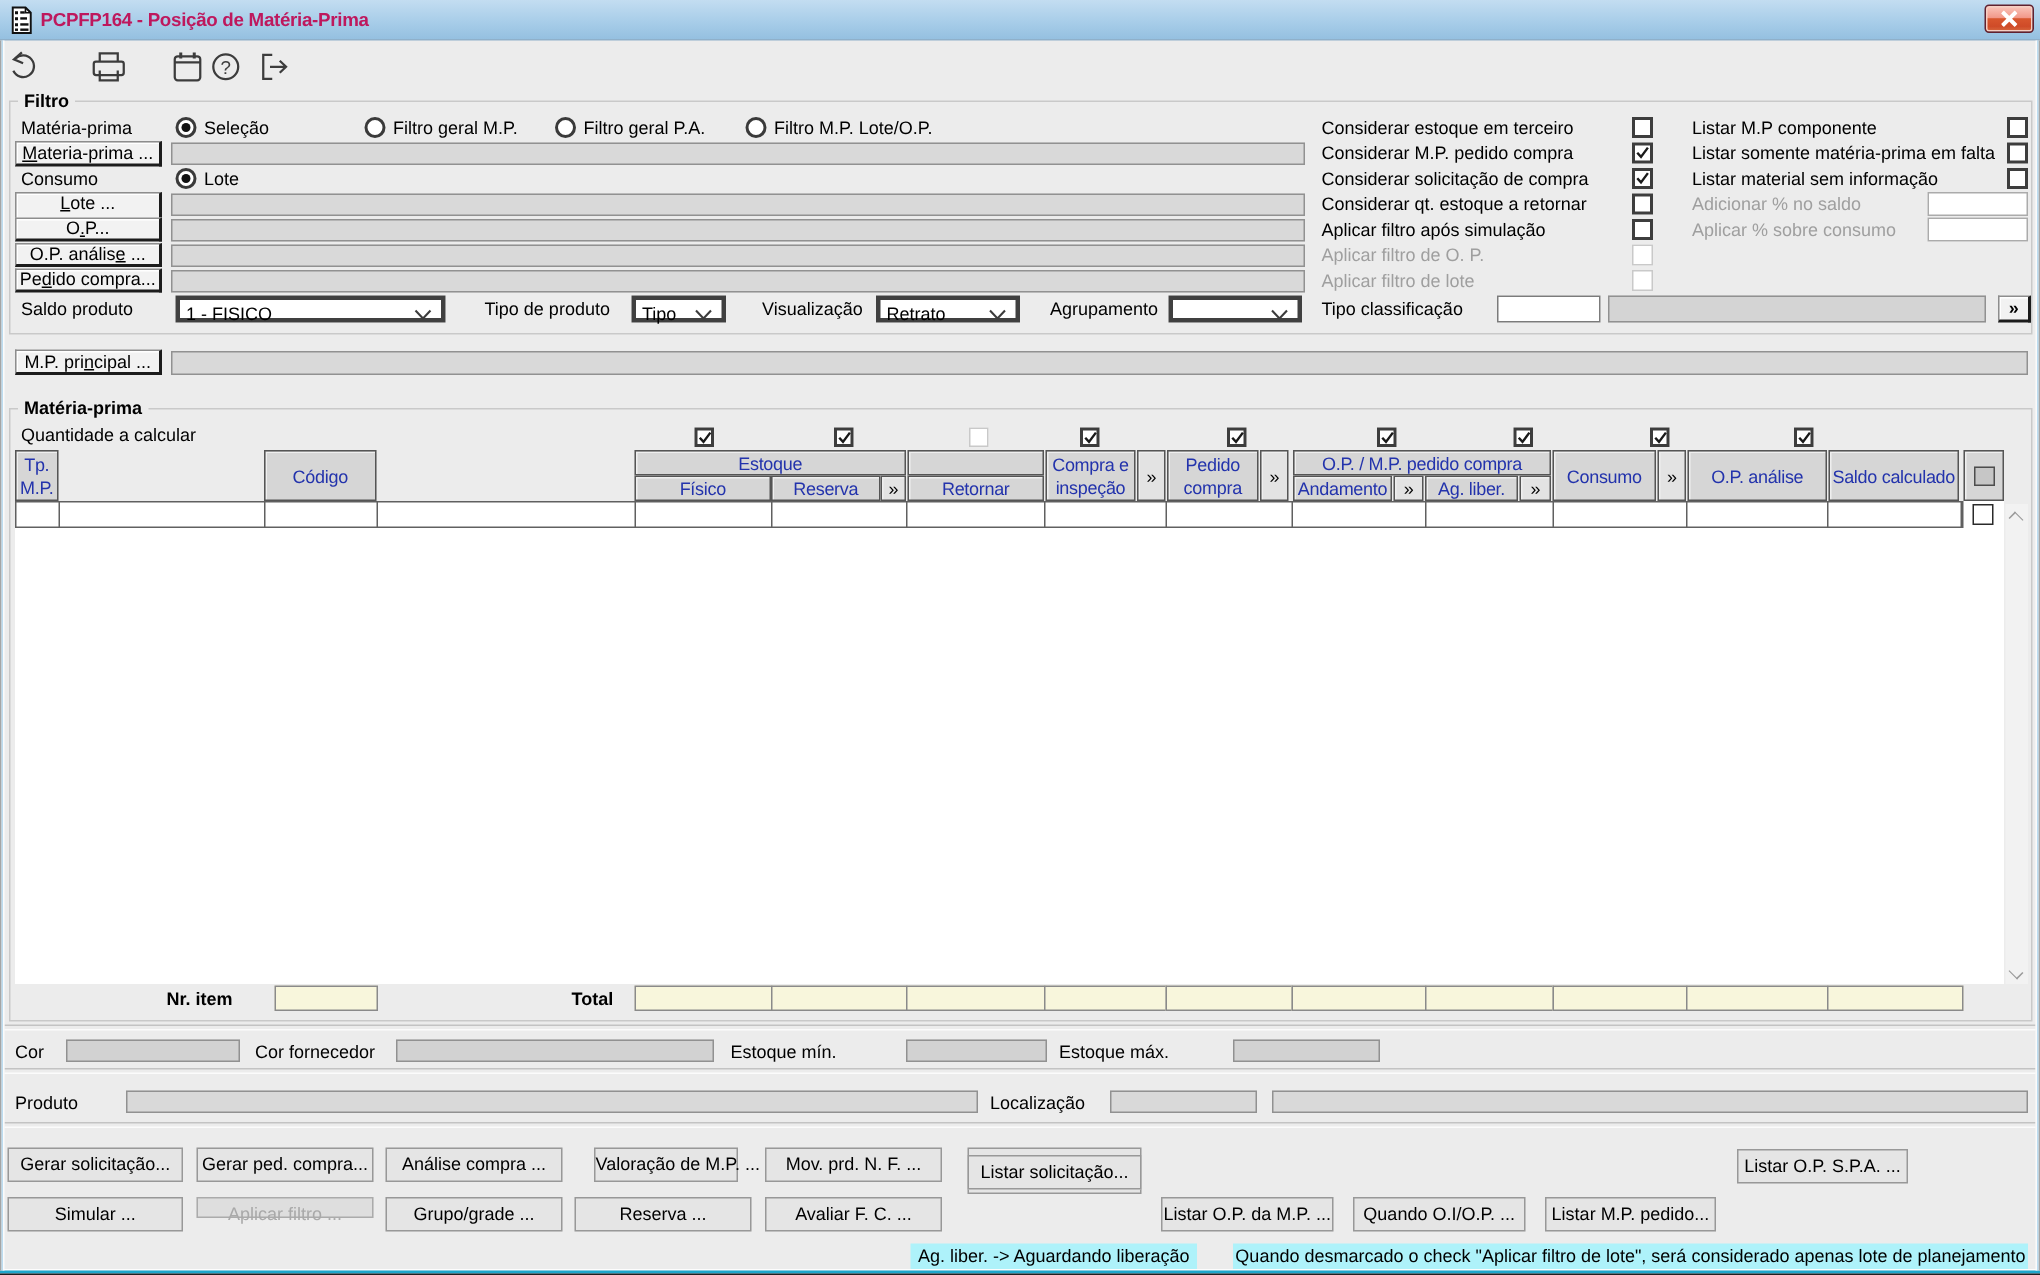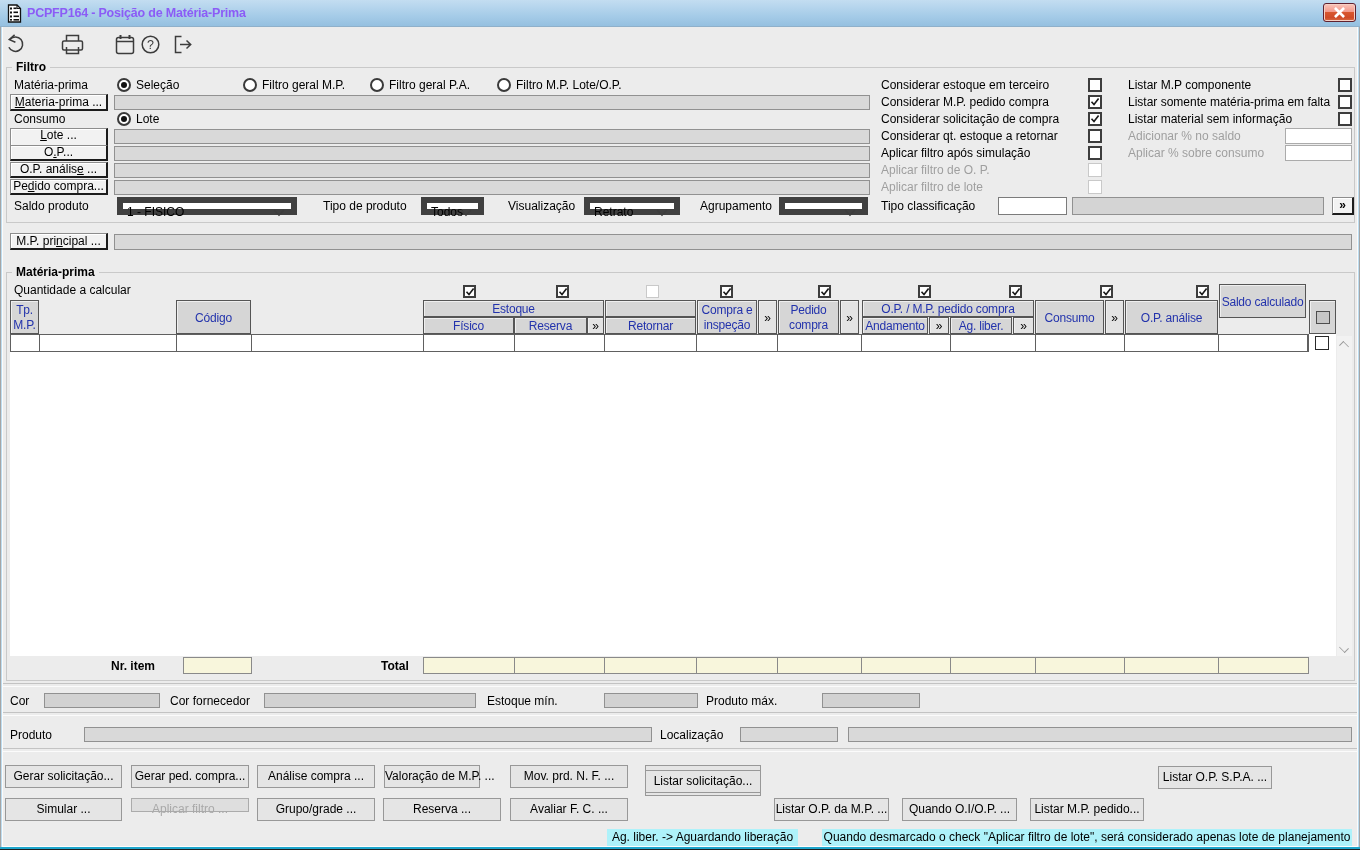--- a/index.html
+++ b/index.html
@@ -12,21 +12,21 @@
 .wfield{position:absolute;background:#fff;border:1px solid #ababab;box-sizing:border-box}
 .btn3d{position:absolute;background:#f2f2f2;box-shadow:inset 1px 1px 0 #fff;border:1px solid #8d8d8d;border-right:2px solid #1c1c1c;border-bottom:2px solid #1c1c1c;font-size:12px;color:#000;text-align:center;box-sizing:border-box;white-space:nowrap}
 .btn{position:absolute;background:#e5e5e5;border:1px solid #989898;font-size:12px;color:#000;text-align:center;box-sizing:border-box;white-space:nowrap;line-height:21px}
 .btn.off{color:#a9a9a9;background:#dedede;border-color:#ababab}
 .cb{position:absolute;width:14px;height:14px;background:#fff;border:2px solid #3d3d3d;box-sizing:border-box}
 .cb.small{width:13px;height:13px}
 .cb.off{border:1px solid #c9c9c9}
 .cb svg{position:absolute;left:0;top:0}
 .radio{position:absolute;width:14px;height:14px;background:#fff;border:2px solid #3a3a3a;border-radius:50%;box-sizing:border-box}
 .radio.on::after{content:"";position:absolute;left:2px;top:2px;width:6px;height:6px;background:#111;border-radius:50%}
-.combo{position:absolute;background:#fff;border:6px solid #404040;box-sizing:border-box;font-size:12px;color:#000}
+.combo{position:absolute;background:#fff;border:3px solid #404040;box-sizing:border-box;font-size:12px;color:#000}
 .combo span{position:absolute;left:4px;top:2px;white-space:nowrap}
 .gbox{position:absolute;border:1px solid #c9c9c9;box-sizing:border-box}
 .glab{position:absolute;background:#ececec;font-size:12px;font-weight:bold;padding:0 4px;line-height:12px}
 .hc{position:absolute;background:#d6d6d6;color:#2333ac;font-size:12px;letter-spacing:-0.2px;text-align:center;box-sizing:border-box;border:1px solid #555;box-shadow:inset 1px 1px 0 #efefef}
 .sep{position:absolute;left:3px;width:1354px;height:2px;border-top:1px solid #c3c3c3;border-bottom:1px solid #fbfbfb}
 .tot{position:absolute;background:#f8f6dc;border:1px solid #8a8a8a;box-sizing:border-box}
 .cyan{position:absolute;background:#aef2fa;font-size:12px;color:#000;text-align:center;line-height:17px;white-space:nowrap}
 u{text-decoration:underline}
 </style></head>
 <body>
@@ -38,21 +38,21 @@
  <path d="M10 1 L10 4.5 L13.5 4.5" fill="none" stroke="#111" stroke-width="1.1"></path>
  <rect x="3" y="3.5" width="2" height="2" fill="#111"></rect>
       <rect x="3" y="7.5" width="2" height="2" fill="#111"></rect>
       <rect x="3" y="11.5" width="2" height="2" fill="#111"></rect>
       <rect x="3" y="15" width="2" height="1.6" fill="#111"></rect>
  <rect x="6.5" y="3.5" width="3" height="1.6" fill="#111"></rect>
       <rect x="6.5" y="7.5" width="4.5" height="1.6" fill="#111"></rect>
       <rect x="6.5" y="11.5" width="5.5" height="1.6" fill="#111"></rect>
       <rect x="6.5" y="15" width="5.5" height="1.6" fill="#111"></rect>
 </svg>
-<div class="lbl b" style="left:27px;top:7px;font-size:12.5px;letter-spacing:-0.2px;color:#8b5cf6">PCPFP164 - Posição de Matéria-Prima</div>
+<div class="lbl b" style="left:27px;top:7px;font-size:12.5px;letter-spacing:-0.2px;color:#be185d">PCPFP164 - Posição de Matéria-Prima</div>
 <div class="abs" style="left:1323px;top:3px;width:33px;height:19px;border:1px solid #60212f;border-radius:3px;background:linear-gradient(#fac6bc 0%,#f2998a 45%,#d8562e 50%,#cf4b28 80%,#d86a40 100%);box-shadow:inset 0 0 0 1px #f6cfc4">
  <svg width="31" height="17" viewBox="0 0 31 17" style="position:absolute;left:0;top:0">
         <path d="M11 4 L20 13 M20 4 L11 13" stroke="#fff" stroke-width="2.6"></path>
         <path d="M11 4 L20 13 M20 4 L11 13" stroke="#ffffff" stroke-width="1.4"></path>
       </svg>
 </div>
 
 <svg class="abs" style="left:6px;top:33px" width="195" height="23" viewBox="0 0 195 23" fill="none" stroke="#3c3c3c" stroke-width="1.5">
  <path d="M4.2 6.2 A 7.2 7.2 0 1 1 2.9 14.2"></path>
       <path d="M8.6 1.9 L3.3 6.6 L9.4 9.2" fill="none"></path>
@@ -103,21 +103,21 @@
 <div class="field" style="left:114px;top:180px;width:756px;height:15px"></div>
 <div class="lbl" style="left:14px;top:200px">Saldo produto</div>
 <div class="combo" style="left:117px;top:197px;width:180px;height:18px">
       <span>1 - FISICO</span>
       <svg style="position:absolute;right:6px;top:6px" width="12" height="8" viewBox="0 0 12 8">
         <path d="M1 1 L6 6.3 L11 1" fill="none" stroke="#3c3c3c" stroke-width="1.4"></path>
       </svg>
     </div>
 <div class="lbl" style="left:323px;top:200px">Tipo de produto</div>
 <div class="combo" style="left:421px;top:197px;width:63px;height:18px">
-      <span>Todos</span>
+      <span>Tipo</span>
       <svg style="position:absolute;right:6px;top:6px" width="12" height="8" viewBox="0 0 12 8">
         <path d="M1 1 L6 6.3 L11 1" fill="none" stroke="#3c3c3c" stroke-width="1.4"></path>
       </svg>
     </div>
 <div class="lbl" style="left:508px;top:200px">Visualização</div>
 <div class="combo" style="left:584px;top:197px;width:96px;height:18px">
       <span>Retrato</span>
       <svg style="position:absolute;right:6px;top:6px" width="12" height="8" viewBox="0 0 12 8">
         <path d="M1 1 L6 6.3 L11 1" fill="none" stroke="#3c3c3c" stroke-width="1.4"></path>
       </svg>
@@ -214,21 +214,21 @@
 <div class="abs" style="left:10px;top:334px;width:1326px;height:322px;background:#fff"></div>
 <div class="hc" style="left:10px;top:300px;width:29px;height:34px;line-height:15px;padding-top:2px;">Tp.<br>M.P.</div>
 <div class="hc" style="left:176px;top:300px;width:75px;height:34px;line-height:34px;">Código</div>
 <div class="hc" style="left:697px;top:300px;width:60px;height:34px;line-height:15px;padding-top:2px;">Compra e<br>inspeção</div>
 <div class="hc" style="left:758px;top:300px;width:19px;height:34px;line-height:34px;color:#000;background:#e3e3e3">»</div>
 <div class="hc" style="left:778px;top:300px;width:61px;height:34px;line-height:15px;padding-top:2px;">Pedido<br>compra</div>
 <div class="hc" style="left:840px;top:300px;width:19px;height:34px;line-height:34px;color:#000;background:#e3e3e3">»</div>
 <div class="hc" style="left:1035px;top:300px;width:69px;height:34px;line-height:34px;">Consumo</div>
 <div class="hc" style="left:1105px;top:300px;width:19px;height:34px;line-height:34px;color:#000;background:#e3e3e3">»</div>
 <div class="hc" style="left:1125px;top:300px;width:93px;height:34px;line-height:34px;">O.P. análise</div>
-<div class="hc" style="left:1219px;top:284px;width:87px;height:34px;line-height:34px;">Saldo calculado</div>
+<div class="hc" style="left:1219px;top:300px;width:87px;height:34px;line-height:34px;">Saldo calculado</div>
 <div class="hc" style="left:423px;top:300px;width:181px;height:17px;line-height:16px">Estoque</div>
 <div class="hc" style="left:423px;top:317px;width:91px;height:17px;line-height:16px">Físico</div>
 <div class="hc" style="left:514px;top:317px;width:73px;height:17px;line-height:16px">Reserva</div>
 <div class="hc" style="left:587px;top:317px;width:17px;height:17px;line-height:16px;color:#000;background:#e3e3e3">»</div>
 <div class="hc" style="left:605px;top:300px;width:91px;height:17px"></div>
 <div class="hc" style="left:605px;top:317px;width:91px;height:17px;line-height:16px">Retornar</div>
 <div class="hc" style="left:862px;top:300px;width:172px;height:17px;line-height:16px">O.P. / M.P. pedido compra</div>
 <div class="hc" style="left:862px;top:317px;width:66px;height:17px;line-height:16px">Andamento</div>
 <div class="hc" style="left:929px;top:317px;width:20px;height:17px;line-height:16px;color:#000;background:#e3e3e3">»</div>
 <div class="hc" style="left:950px;top:317px;width:62px;height:17px;line-height:16px">Ag. liber.</div>
@@ -269,33 +269,33 @@
 <div class="tot" style="left:1124px;top:657px;width:95px;height:17px"></div>
 <div class="tot" style="left:1218px;top:657px;width:91px;height:17px"></div>
 
 <div class="sep" style="top:683px"></div>
 <div class="lbl" style="left:10px;top:695px">Cor</div>
 <div class="field" style="left:44px;top:693px;width:116px;height:15px;background:#d2d2d2"></div>
 <div class="lbl" style="left:170px;top:695px">Cor fornecedor</div>
 <div class="field" style="left:264px;top:693px;width:212px;height:15px;background:#d2d2d2"></div>
 <div class="lbl" style="left:487px;top:695px">Estoque mín.</div>
 <div class="field" style="left:604px;top:693px;width:94px;height:15px;background:#d2d2d2"></div>
-<div class="lbl" style="left:706px;top:695px">Produto máx.</div>
+<div class="lbl" style="left:706px;top:695px">Estoque máx.</div>
 <div class="field" style="left:822px;top:693px;width:98px;height:15px;background:#d2d2d2"></div>
 <div class="sep" style="top:712px"></div>
 <div class="lbl" style="left:10px;top:729px">Produto</div>
 <div class="field" style="left:84px;top:727px;width:568px;height:15px"></div>
 <div class="lbl" style="left:660px;top:729px">Localização</div>
 <div class="field" style="left:740px;top:727px;width:98px;height:15px"></div>
 <div class="field" style="left:848px;top:727px;width:504px;height:15px"></div>
 <div class="sep" style="top:748px"></div>
 <div class="btn" style="left:5px;top:765px;width:117px;height:23px">Gerar solicitação...</div>
 <div class="btn" style="left:131px;top:765px;width:118px;height:23px">Gerar ped. compra...</div>
 <div class="btn" style="left:257px;top:765px;width:118px;height:23px">Análise compra ...</div>
-<div class="btn" style="left:384px;top:765px;width:96px;height:23px">Valoração de M.P. ...</div>
+<div class="btn" style="left:396px;top:765px;width:96px;height:23px">Valoração de M.P. ...</div>
 <div class="btn" style="left:510px;top:765px;width:118px;height:23px">Mov. prd. N. F. ...</div>
 <div class="btn" style="left:645px;top:765px;width:116px;height:31px">Item lote ...</div>
 <div class="btn" style="left:5px;top:798px;width:117px;height:23px">Simular ...</div>
 <div class="btn off" style="left:131px;top:798px;width:118px;height:14px">Aplicar filtro ...</div>
 <div class="btn" style="left:257px;top:798px;width:118px;height:23px">Grupo/grade ...</div>
 <div class="btn" style="left:383px;top:798px;width:118px;height:23px">Reserva ...</div>
 <div class="btn" style="left:510px;top:798px;width:118px;height:23px">Avaliar F. C. ...</div>
 <div class="btn" style="left:645px;top:770px;width:116px;height:23px">Listar solicitação...</div>
 <div class="btn" style="left:774px;top:798px;width:115px;height:23px">Listar O.P. da M.P. ...</div>
 <div class="btn" style="left:902px;top:798px;width:115px;height:23px">Quando O.I/O.P. ...</div>

